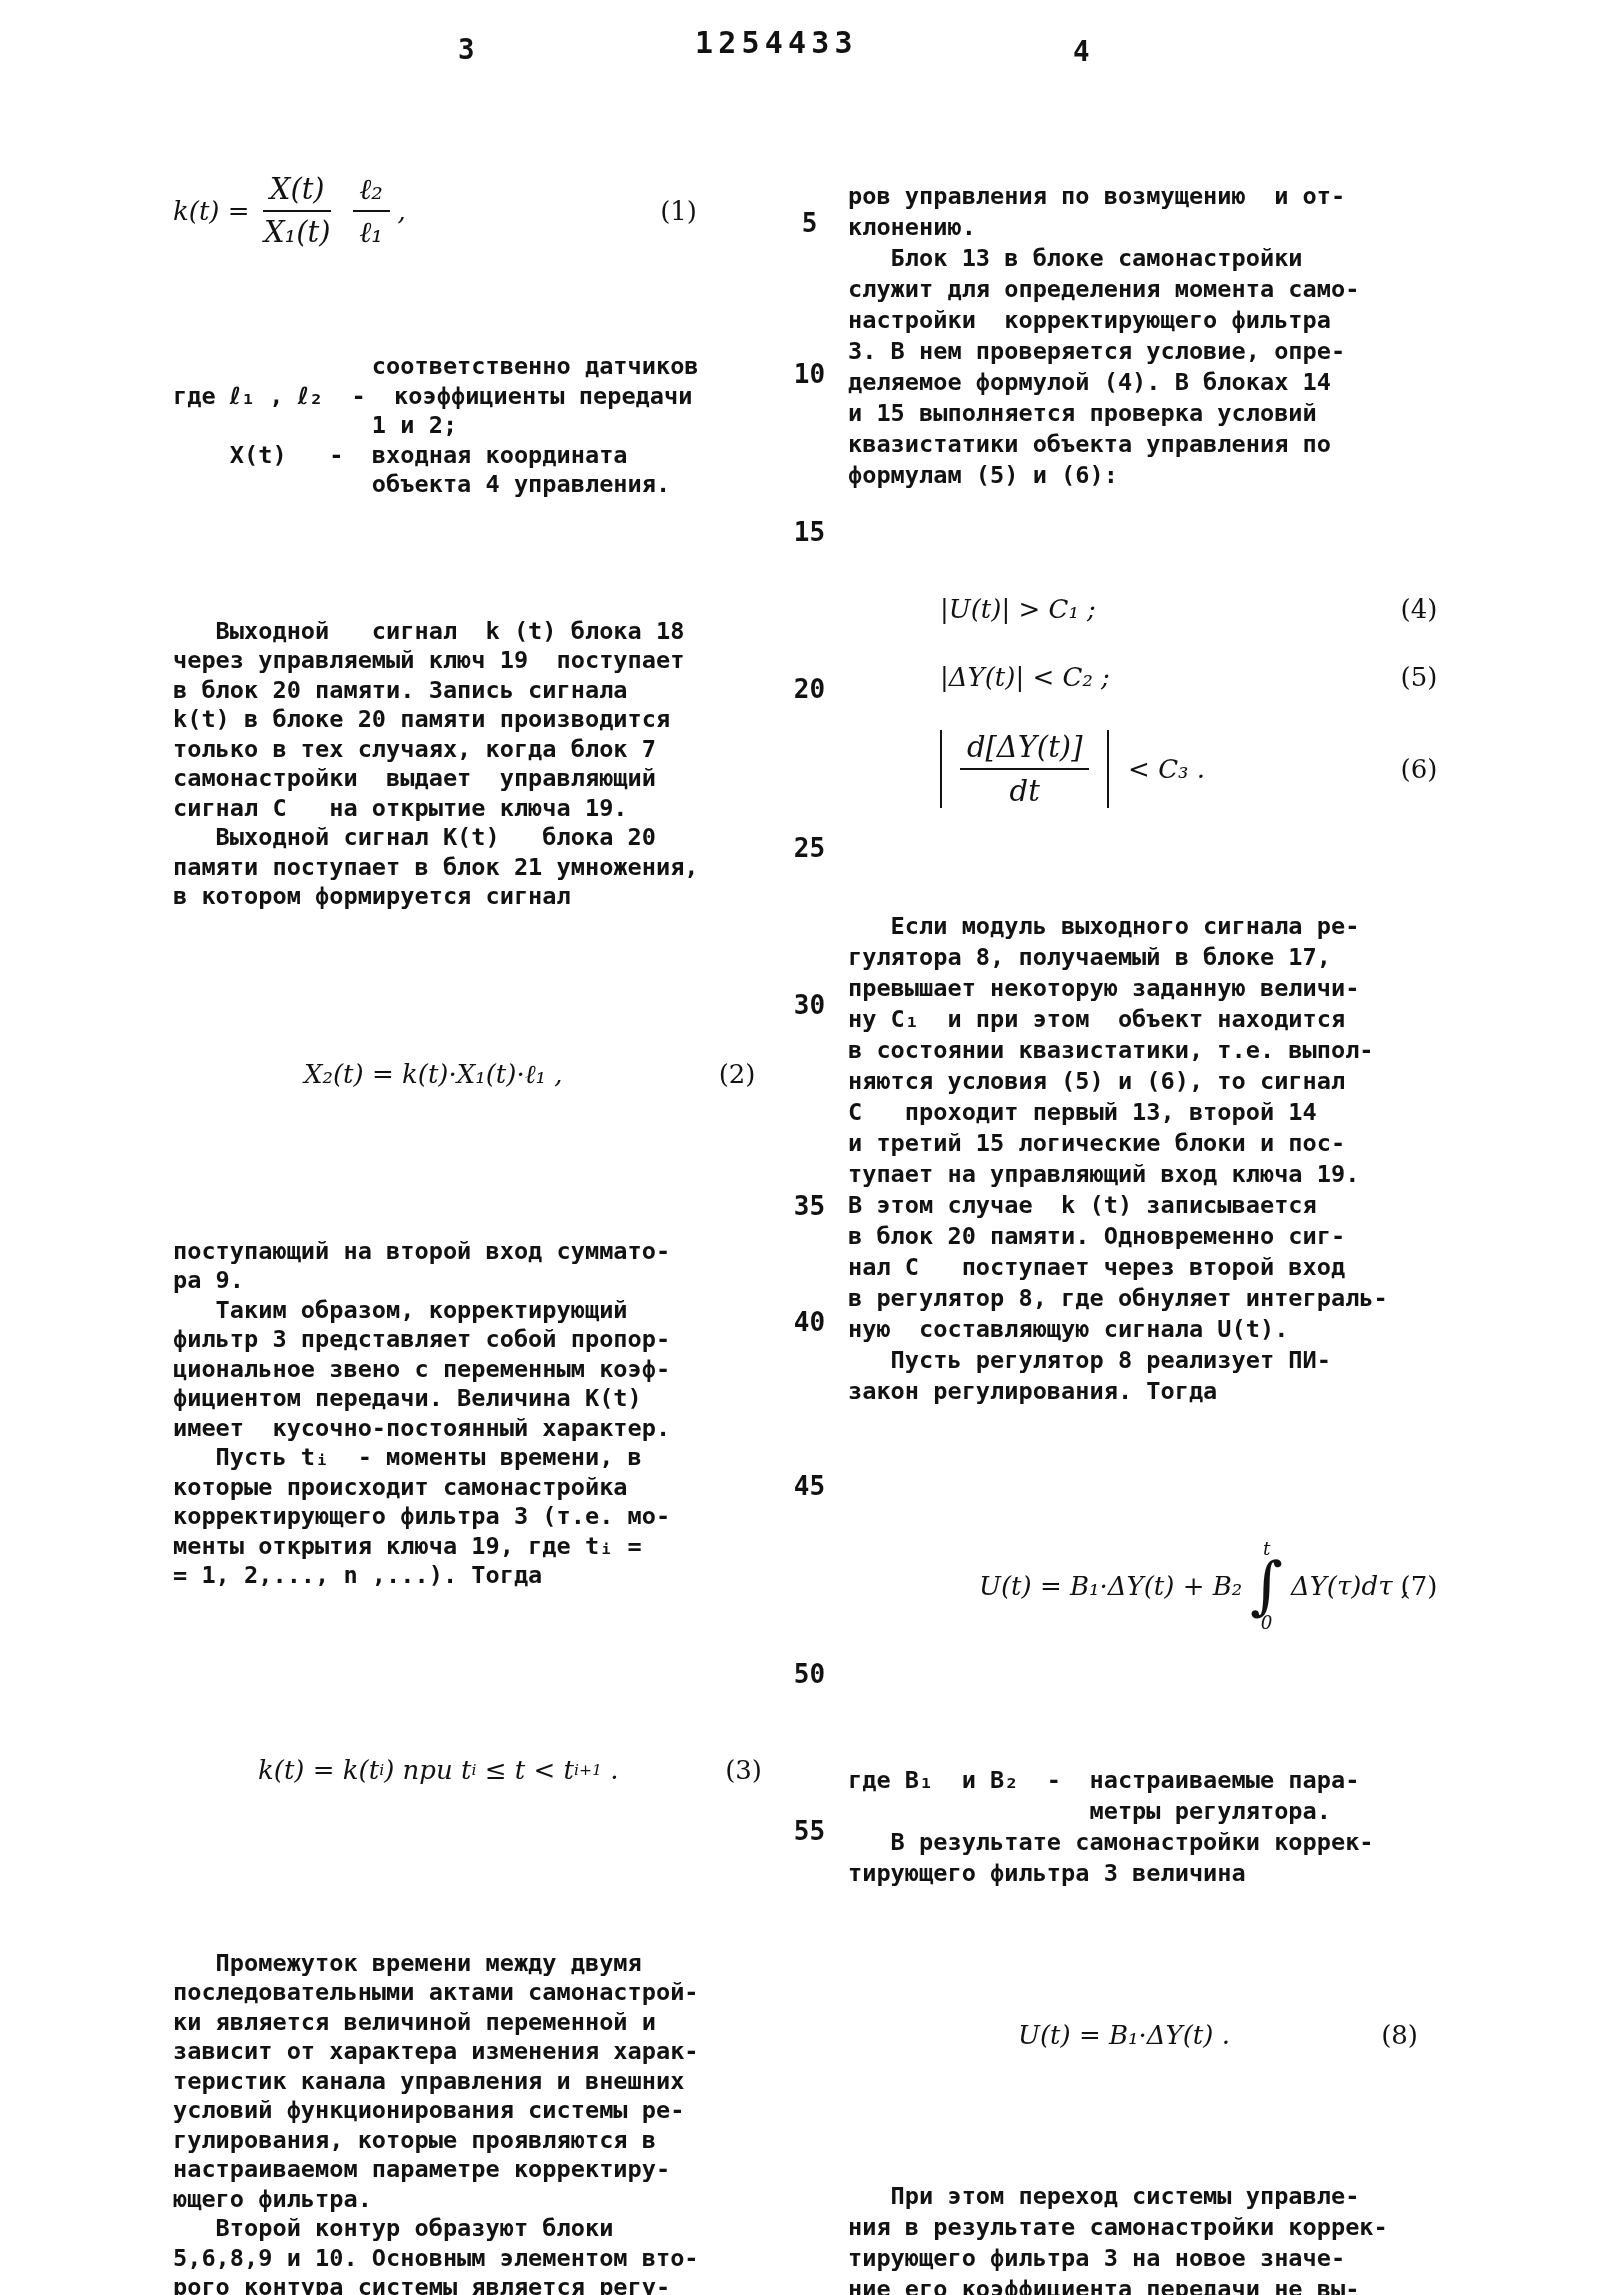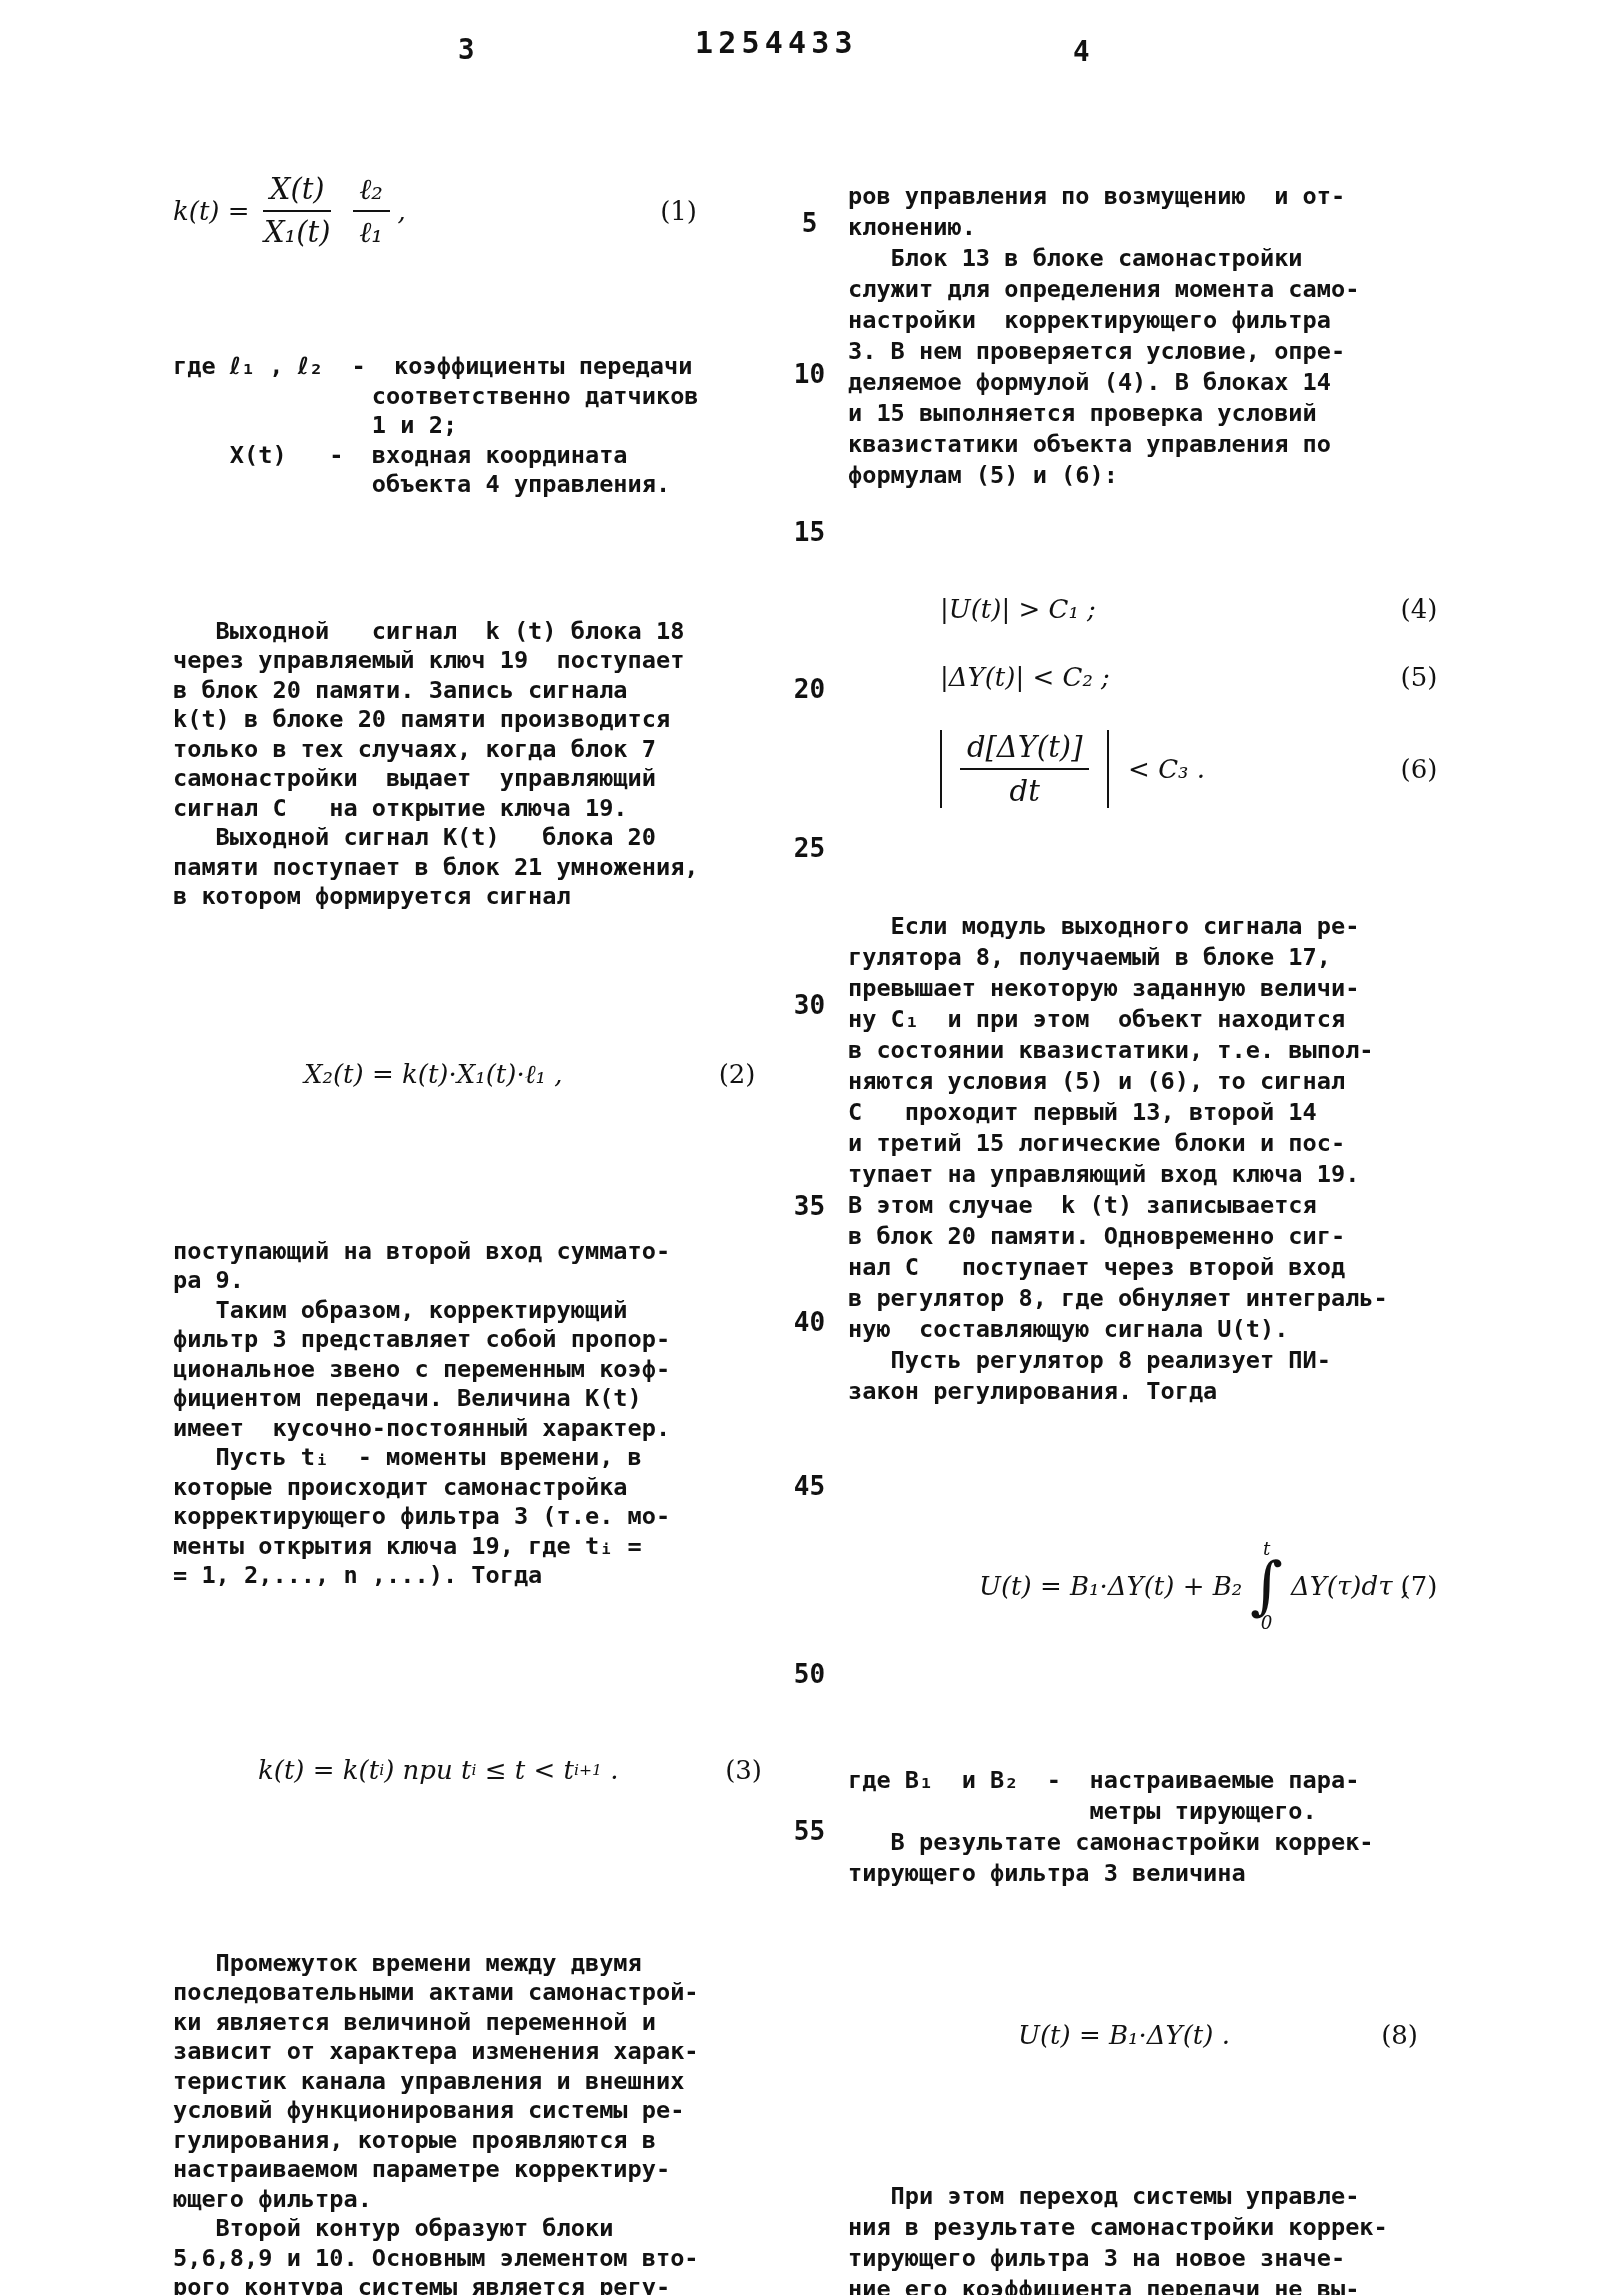--- a/index.html
+++ b/index.html
@@ -72,21 +72,21 @@
     <div class="fblock f1">
       <span class="fcontent">
         <span>k(t) =</span>
         <span class="frac"><span class="num">X(t)</span><span class="den">X₁(t)</span></span>
         <span class="frac"><span class="num">ℓ₂</span><span class="den">ℓ₁</span></span>
         <span>,</span>
       </span>
       <span class="flabel">(1)</span>
     </div>
 
-    <div class="lines"><div class="tline">где ℓ₁ , ℓ₂  -  коэффициенты передачи</div><div class="tline">              соответственно датчиков</div><div class="tline">              1 и 2;</div><div class="tline">    X(t)   -  входная координата</div><div class="tline">              объекта 4 управления.</div></div>
+    <div class="lines"><div class="tline">              соответственно датчиков</div><div class="tline">где ℓ₁ , ℓ₂  -  коэффициенты передачи</div><div class="tline">              1 и 2;</div><div class="tline">    X(t)   -  входная координата</div><div class="tline">              объекта 4 управления.</div></div>
 
     <div class="lines gap-top"><div class="tline">   Выходной   сигнал  k (t) блока 18</div><div class="tline">через управляемый ключ 19  поступает</div><div class="tline">в блок 20 памяти. Запись сигнала</div><div class="tline">k(t) в блоке 20 памяти производится</div><div class="tline">только в тех случаях, когда блок 7</div><div class="tline">самонастройки  выдает  управляющий</div><div class="tline">сигнал C   на открытие ключа 19.</div><div class="tline">   Выходной сигнал K(t)   блока 20</div><div class="tline">памяти поступает в блок 21 умножения,</div><div class="tline">в котором формируется сигнал</div></div>
 
     <div class="fblock f2">
       <span class="fcontent">
         <span>X₂(t) = k(t)·X₁(t)·ℓ₁ ,</span>
       </span>
       <span class="flabel">(2)</span>
     </div>
 
@@ -132,21 +132,21 @@
 
     <div class="fblock f7">
       <span class="fcontent">
         <span>U(t) = B₁·ΔY(t) + B₂</span>
         <span class="intwrap"><span class="ilim">t</span><span class="isign">∫</span><span class="ilim">0</span></span>
         <span>ΔY(τ)dτ ,</span>
       </span>
       <span class="flabel">(7)</span>
     </div>
 
-    <div class="lines"><div class="tline">где B₁  и B₂  -  настраиваемые пара-</div><div class="tline">                 метры тирующего.</div><div class="tline">   В результате самонастройки коррек-</div><div class="tline">тирующего фильтра 3 величина</div></div>
+    <div class="lines"><div class="tline">где B₁  и B₂  -  настраиваемые пара-</div><div class="tline">                 метры регулятора.</div><div class="tline">   В результате самонастройки коррек-</div><div class="tline">тирующего фильтра 3 величина</div></div>
 
     <div class="fblock f8">
       <span class="fcontent">
         <span>U(t) = B₁·ΔY(t) .</span>
       </span>
       <span class="flabel">(8)</span>
     </div>
 
     <div class="lines"><div class="tline">   При этом переход системы управле-</div><div class="tline">ния в результате самонастройки коррек-</div><div class="tline">тирующего фильтра 3 на новое значе-</div><div class="tline">ние его коэффициента передачи не вы-</div><div class="tline">зывает возмущения входной координаты</div></div>
 

